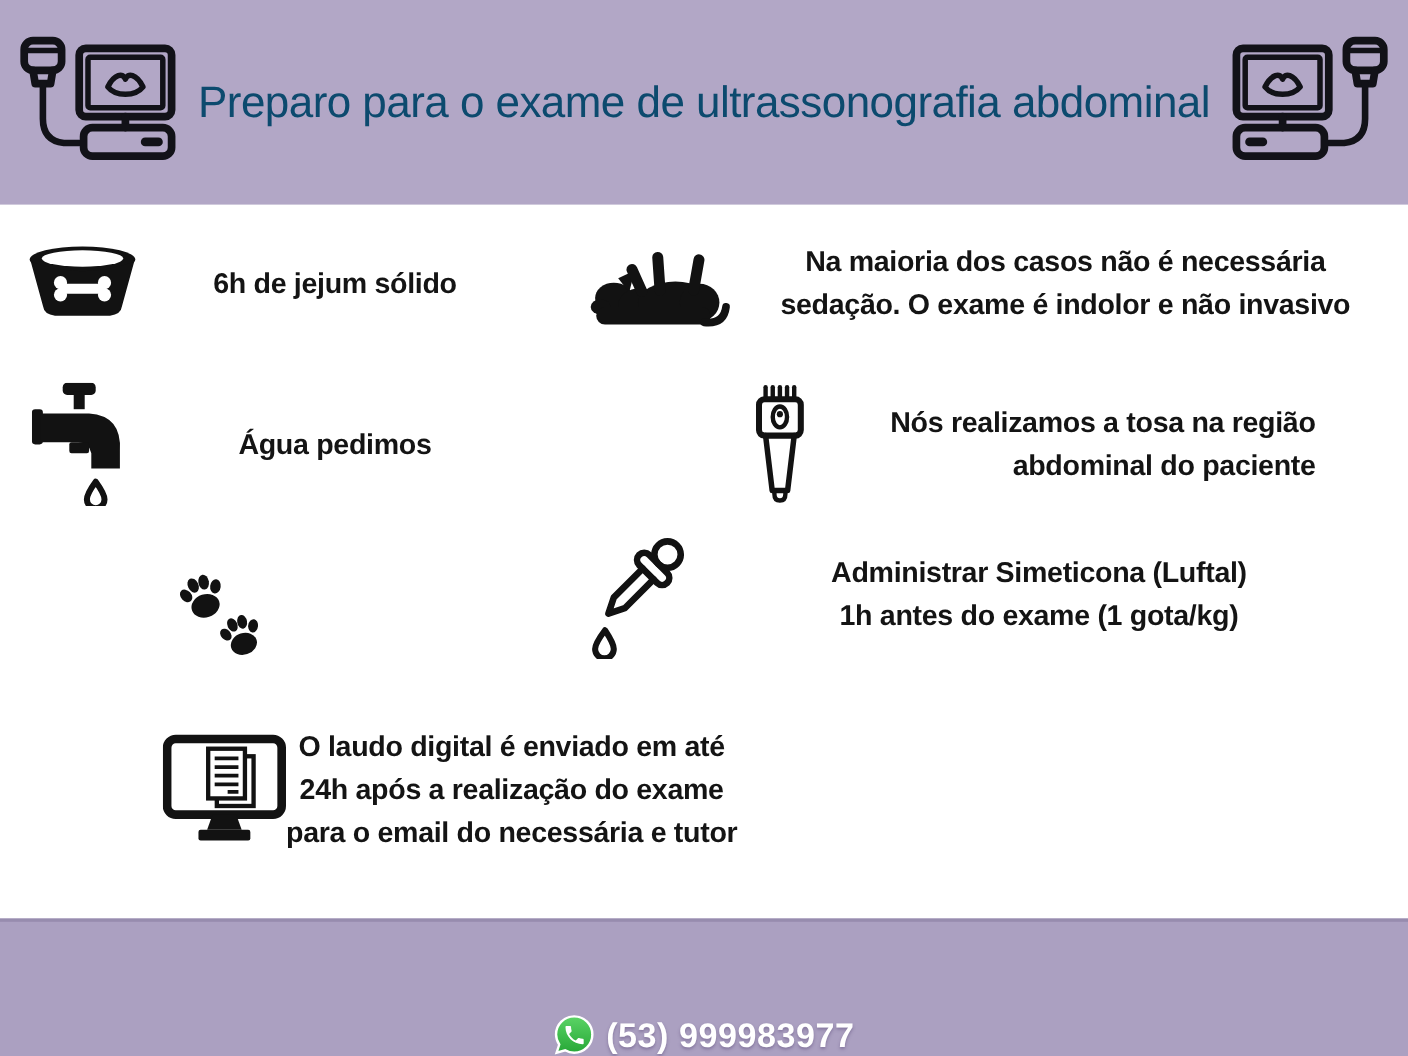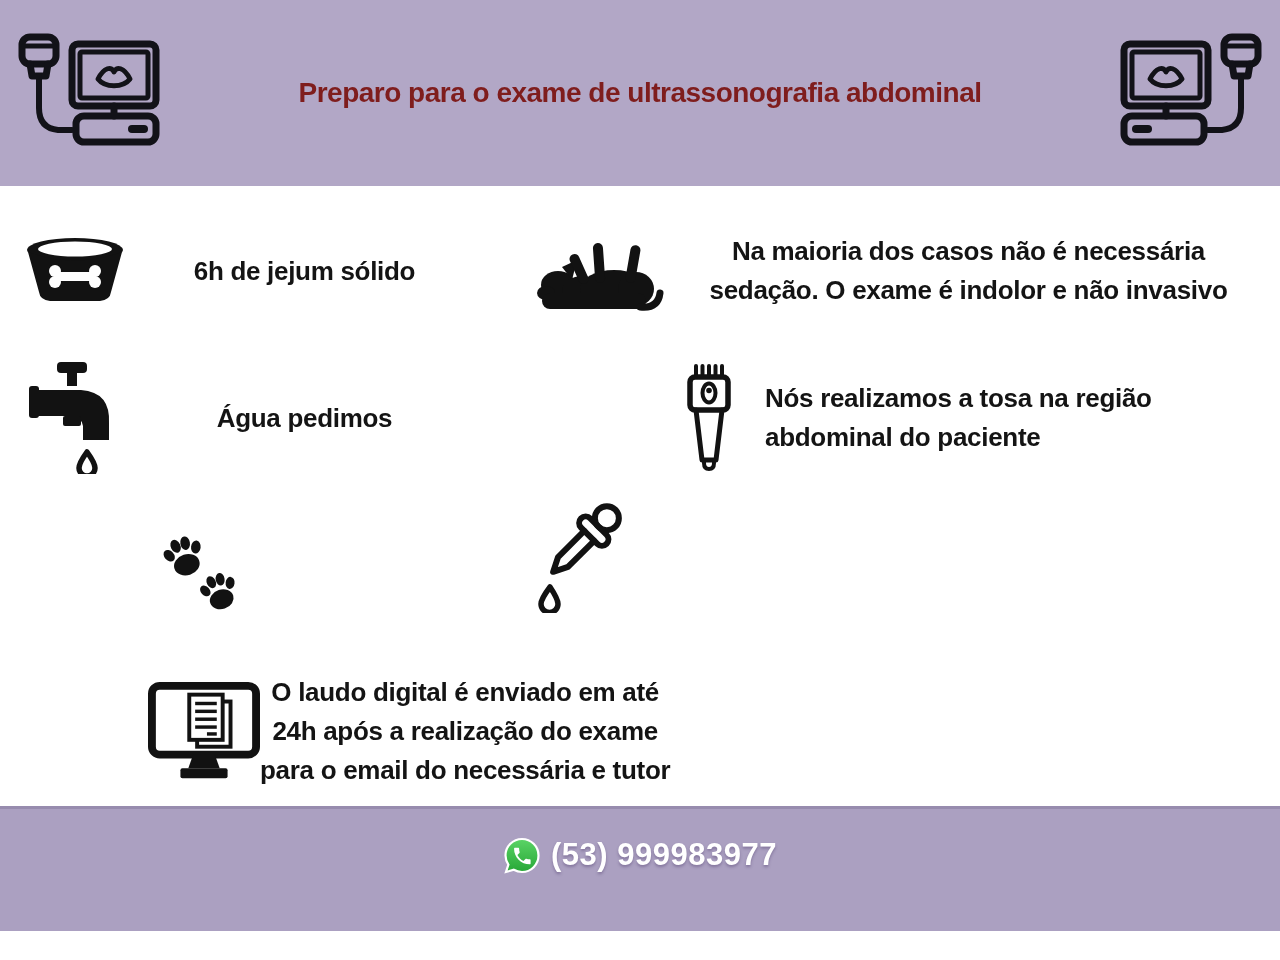--- a/index.html
+++ b/index.html
@@ -8,48 +8,48 @@
     background:#ffffff;font-family:"Liberation Sans",sans-serif;
   }
   
   .header{
     position:absolute;top:0;left:0;width:1280px;height:186px;
     background:#b2a7c6;display:flex;align-items:center;
   }
   .us-iconbox{flex:none;width:170px;display:flex;justify-content:center;align-items:center;}
   .us-right svg{transform:scaleX(-1);}
   .title{
-    flex:1;text-align:center;font-size:28px;font-weight:bold;color:#7f1d1d;
+    flex:1;text-align:center;font-size:40px;font-weight:normal;color:#0c4a6e;
     letter-spacing:-0.5px;white-space:pre;
   }
   
   .content{
-    position:absolute;top:194px;left:0;width:1280px;height:649px;
+    position:absolute;top:180px;left:0;width:1280px;height:649px;
     display:grid;grid-template-columns:505px 775px;
     grid-template-rows:154px 140px 165px 190px;
   }
   .cell{display:flex;align-items:center;}
   .cell-left{padding-left:16px;}
   .cell-left .iconbox{flex:none;width:118px;display:flex;justify-content:center;align-items:center;}
   .cell-left .txt{flex:1;text-align:center;padding-right:30px;}
   .cell-right{padding-left:20px;}
   .cell-right .iconbox{flex:none;width:150px;display:flex;justify-content:center;align-items:center;}
   .cell-right.indent .iconbox{margin-left:128px;width:112px;}
   .cell-right .txt{flex:1;text-align:center;padding-right:18px;}
-  .cell-right.center-text .txt{text-align:left;padding-right:84px;}
+  .cell-right.center-text .txt{text-align:right;padding-right:84px;}
   .rowlast{padding-bottom:34px;}
   .txt{
     font-size:26px;font-weight:bold;color:#141414;line-height:1.5;
     white-space:pre;letter-spacing:-0.3px;
   }
   
   .footer{
-    position:absolute;top:806px;left:0;width:1280px;height:125px;
+    position:absolute;top:835px;left:0;width:1280px;height:125px;
     background:#aba0c1;border-top:3px solid #978cae;box-sizing:border-box;
-    display:flex;align-items:flex-start;justify-content:center;gap:10px;padding-top:28px;
+    display:flex;align-items:flex-end;justify-content:center;gap:10px;padding-top:28px;
   }
   .phone{
     font-size:31px;font-weight:bold;color:#ffffff;letter-spacing:0.5px;
     text-shadow:0 2px 3px rgba(70,50,100,0.4);
   }
   svg{display:block;}
 </style>
 </head>
 <body>
 
@@ -200,20 +200,22 @@
     <div class="iconbox">
       <svg width="104" height="118" viewBox="0 0 104 118">
         <g fill="none" stroke="#121212" stroke-width="6" stroke-linecap="round" stroke-linejoin="round" transform="rotate(45 52 50)">
           <circle cx="52" cy="12" r="12"></circle>
           <rect x="34" y="24" width="36" height="13" rx="6.5"></rect>
           <path d="M45,37 L45,74 L52,88 L59,74 L59,37"></path>
         </g>
         <path d="M22,92 q8,12 8,17 a8.5,8.5 0 1 1 -17,0 q0,-5 9,-17 Z" fill="none" stroke="#121212" stroke-width="5.5" stroke-linejoin="round"></path>
       </svg>
     </div>
+    <div class="txt">Administrar Simeticona (Luftal)
+1h antes do exame (1 gota/kg)</div>
   </div>
 
   <div class="cell cell-right indent rowlast">
     <div class="iconbox">
       <svg width="114" height="100" viewBox="0 0 114 100">
         <rect x="4" y="4" width="106" height="70" rx="8" fill="#ffffff" stroke="#121212" stroke-width="8"></rect>
         <rect x="50" y="20" width="34" height="46" fill="#ffffff" stroke="#121212" stroke-width="4"></rect>
         <rect x="42" y="13" width="34" height="46" fill="#ffffff" stroke="#121212" stroke-width="4"></rect>
         <g stroke="#121212" stroke-width="3.5">
           <line x1="48" y1="22" x2="70" y2="22"></line>

